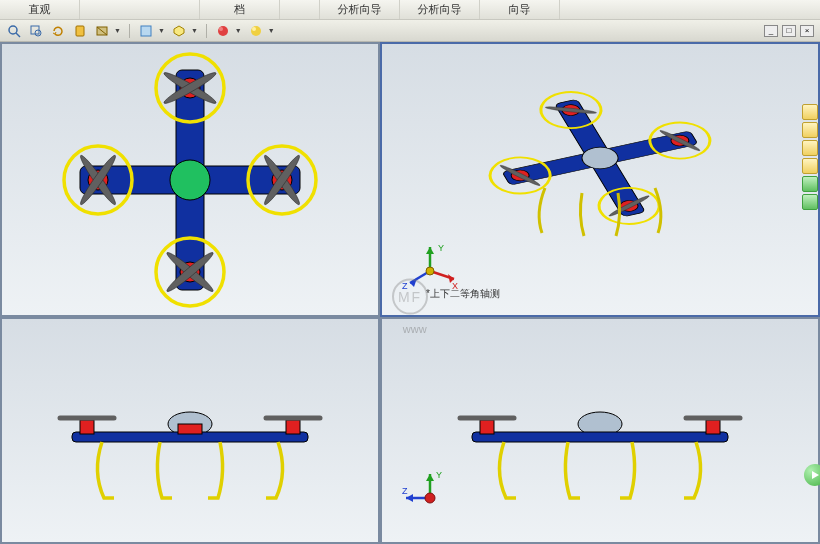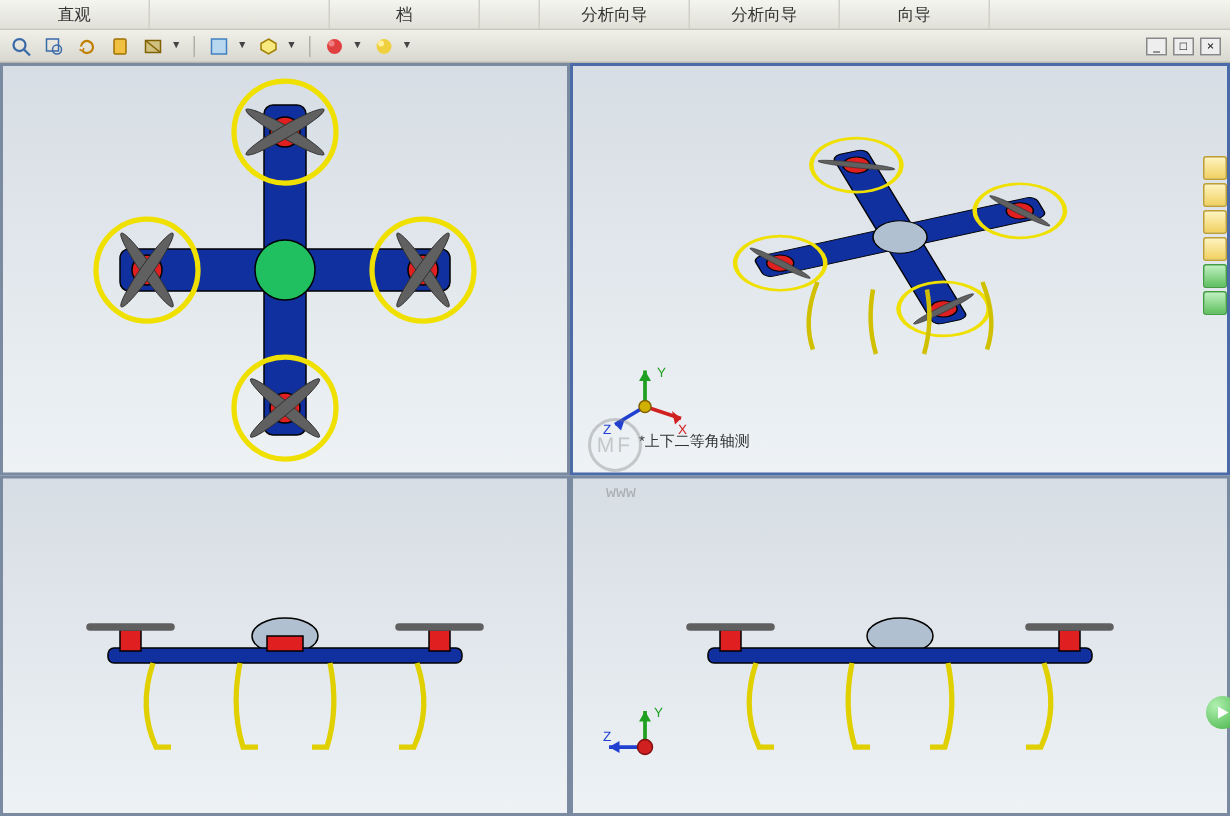--- a/index.html
+++ b/index.html
@@ -12,21 +12,21 @@
   position: relative;
 }
 .ribbon {
   height: 20px;
   background: linear-gradient(#f5f5f0, #e0e0d8);
   border-bottom: 1px solid #c8c8c0;
   display: flex;
   align-items: flex-start;
 }
 .ribbon-item {
-  width: 100px;
+  width: 80px;
   text-align: center;
   color: #333;
   font-size: 11px;
   padding-top: 2px;
   border-right: 1px solid #d0d0c8;
   height: 100%;
 }
 .view-toolbar {
   height: 22px;
   background: linear-gradient(#f0f0e8, #d8d8d0);
@@ -95,21 +95,20 @@
   border-radius: 50%;
   display: flex; align-items: center; justify-content: center;
   font-size: 14px;
 }
 .watermark-sub {
   position: absolute;
   left: 50%; top: 56%;
   transform: translateX(-30%);
   font-size: 11px;
   color: rgba(100,100,100,0.4);
-  font-family: Liberation Mono, monospace;
 }
 
 .side-toolbar {
   position: absolute;
   right: 0; top: 62px;
   width: 18px;
   display: flex;
   flex-direction: column;
   gap: 2px;
 }

